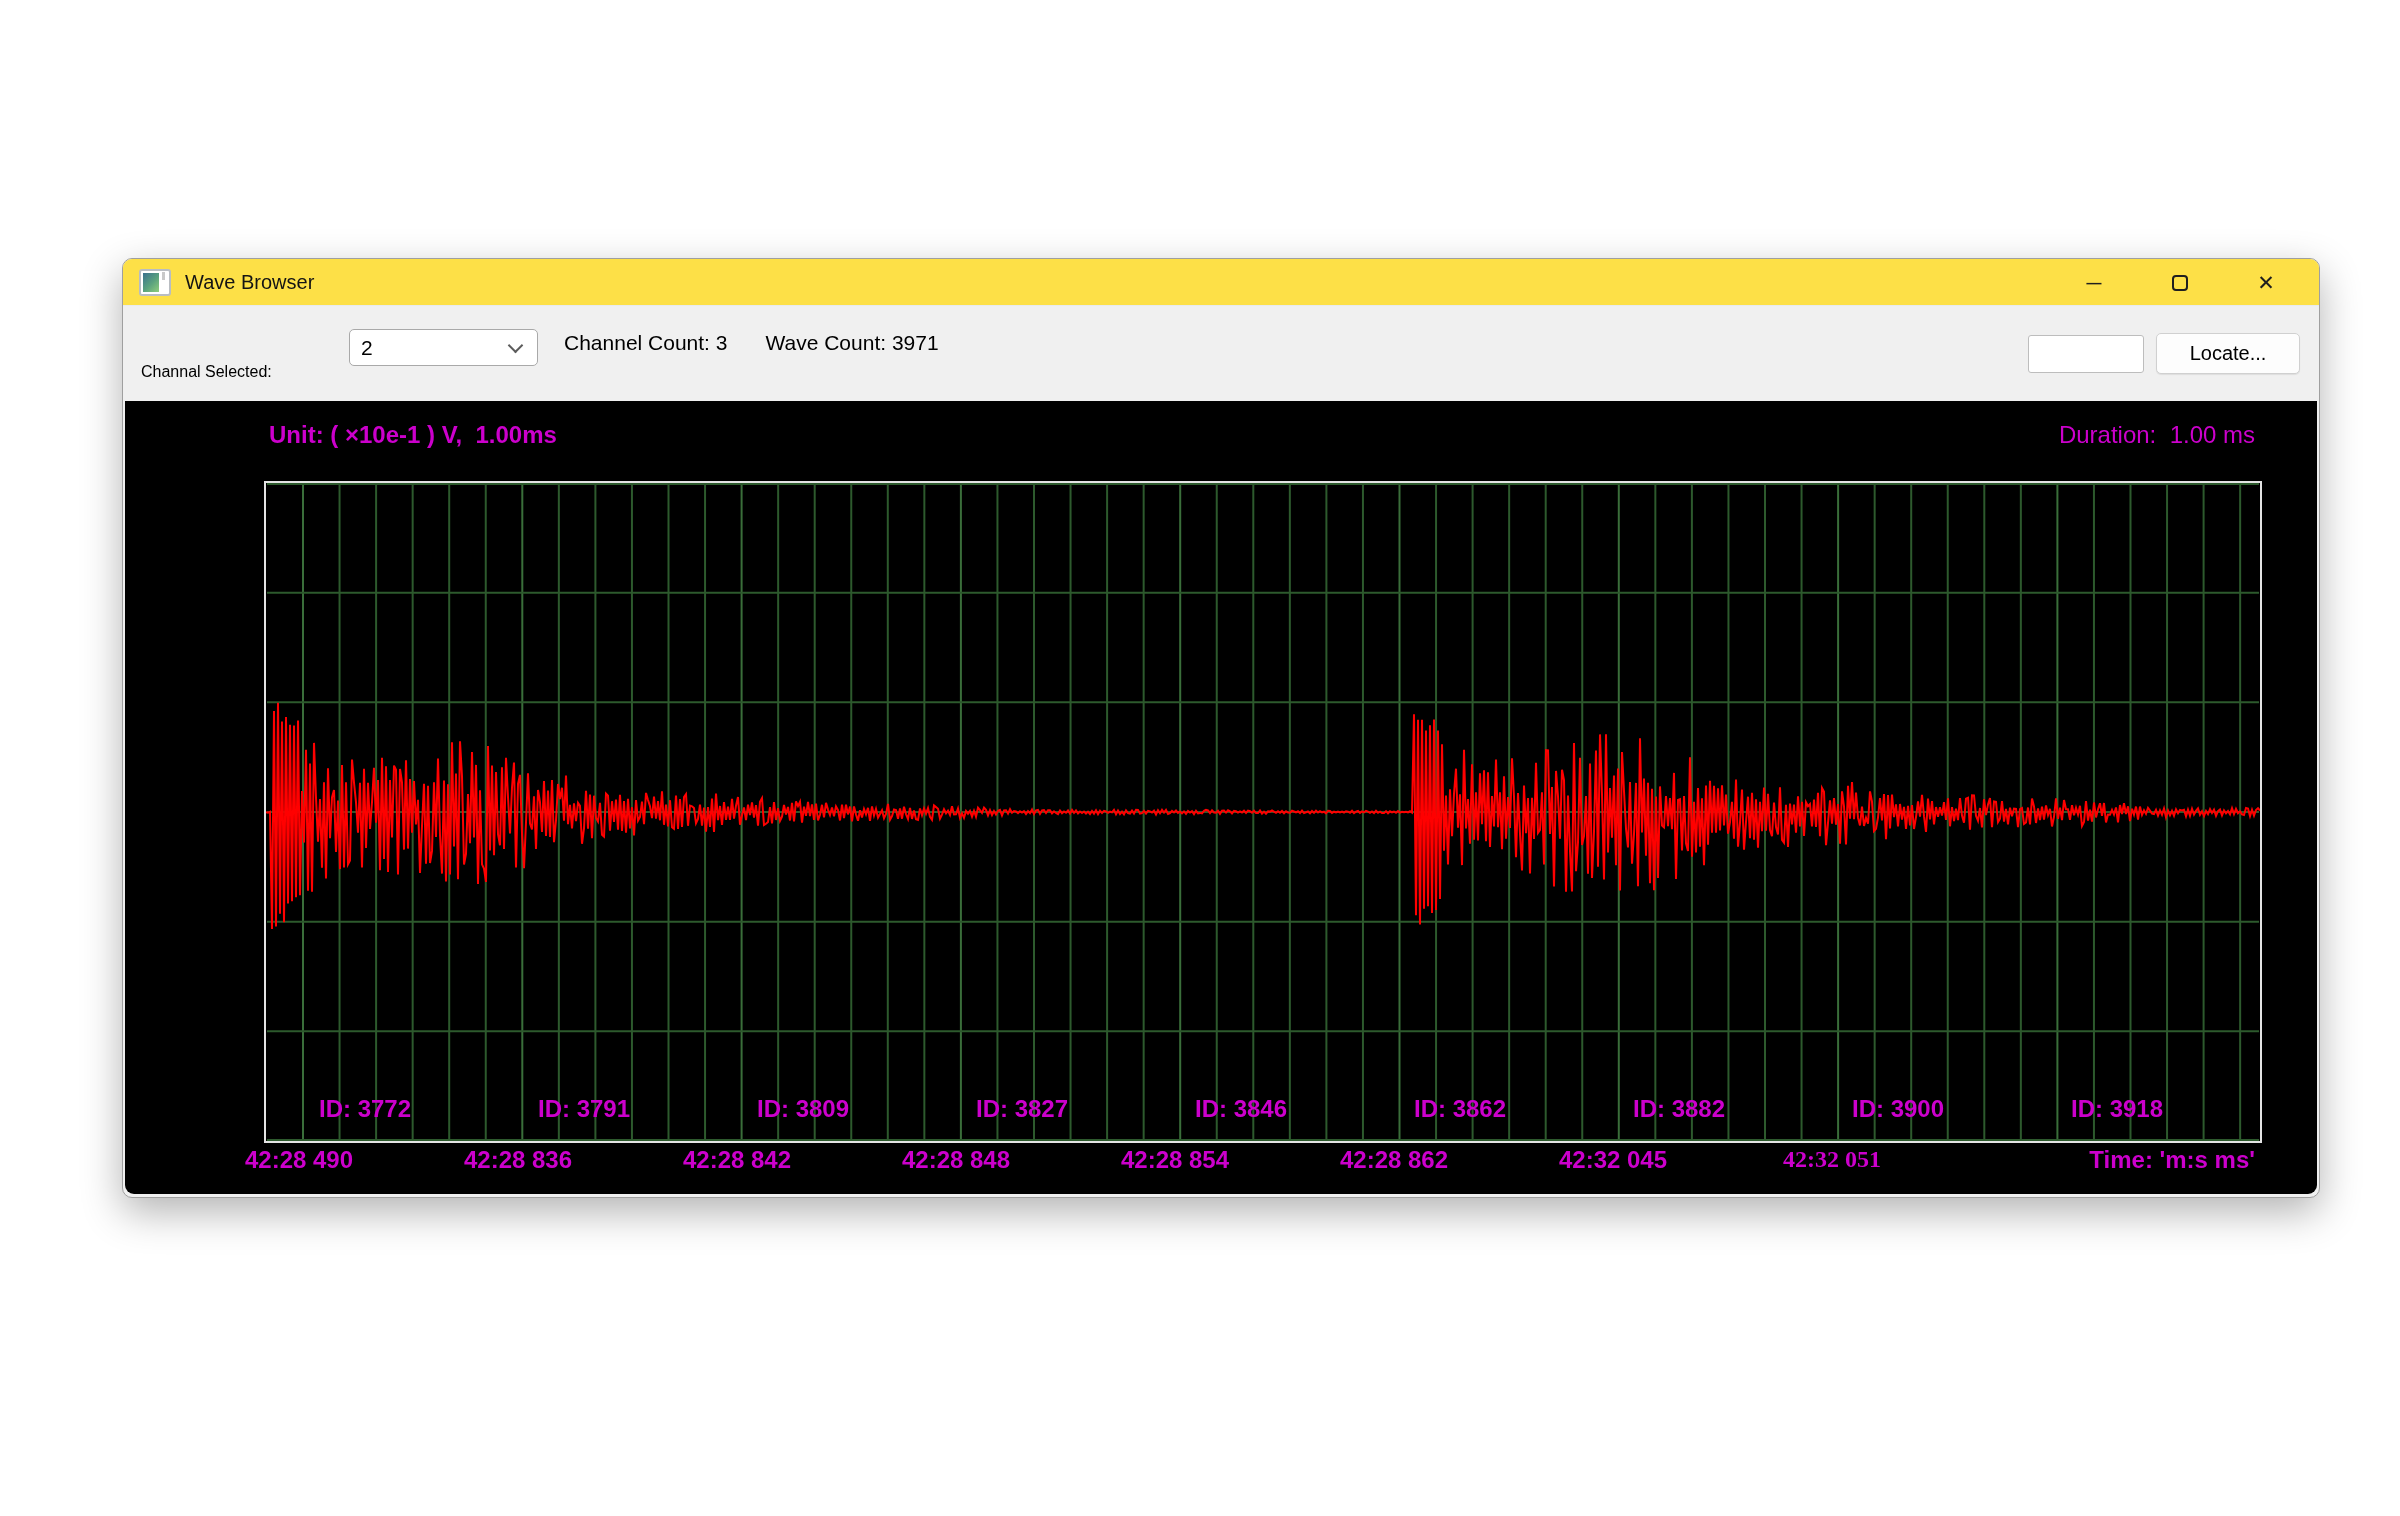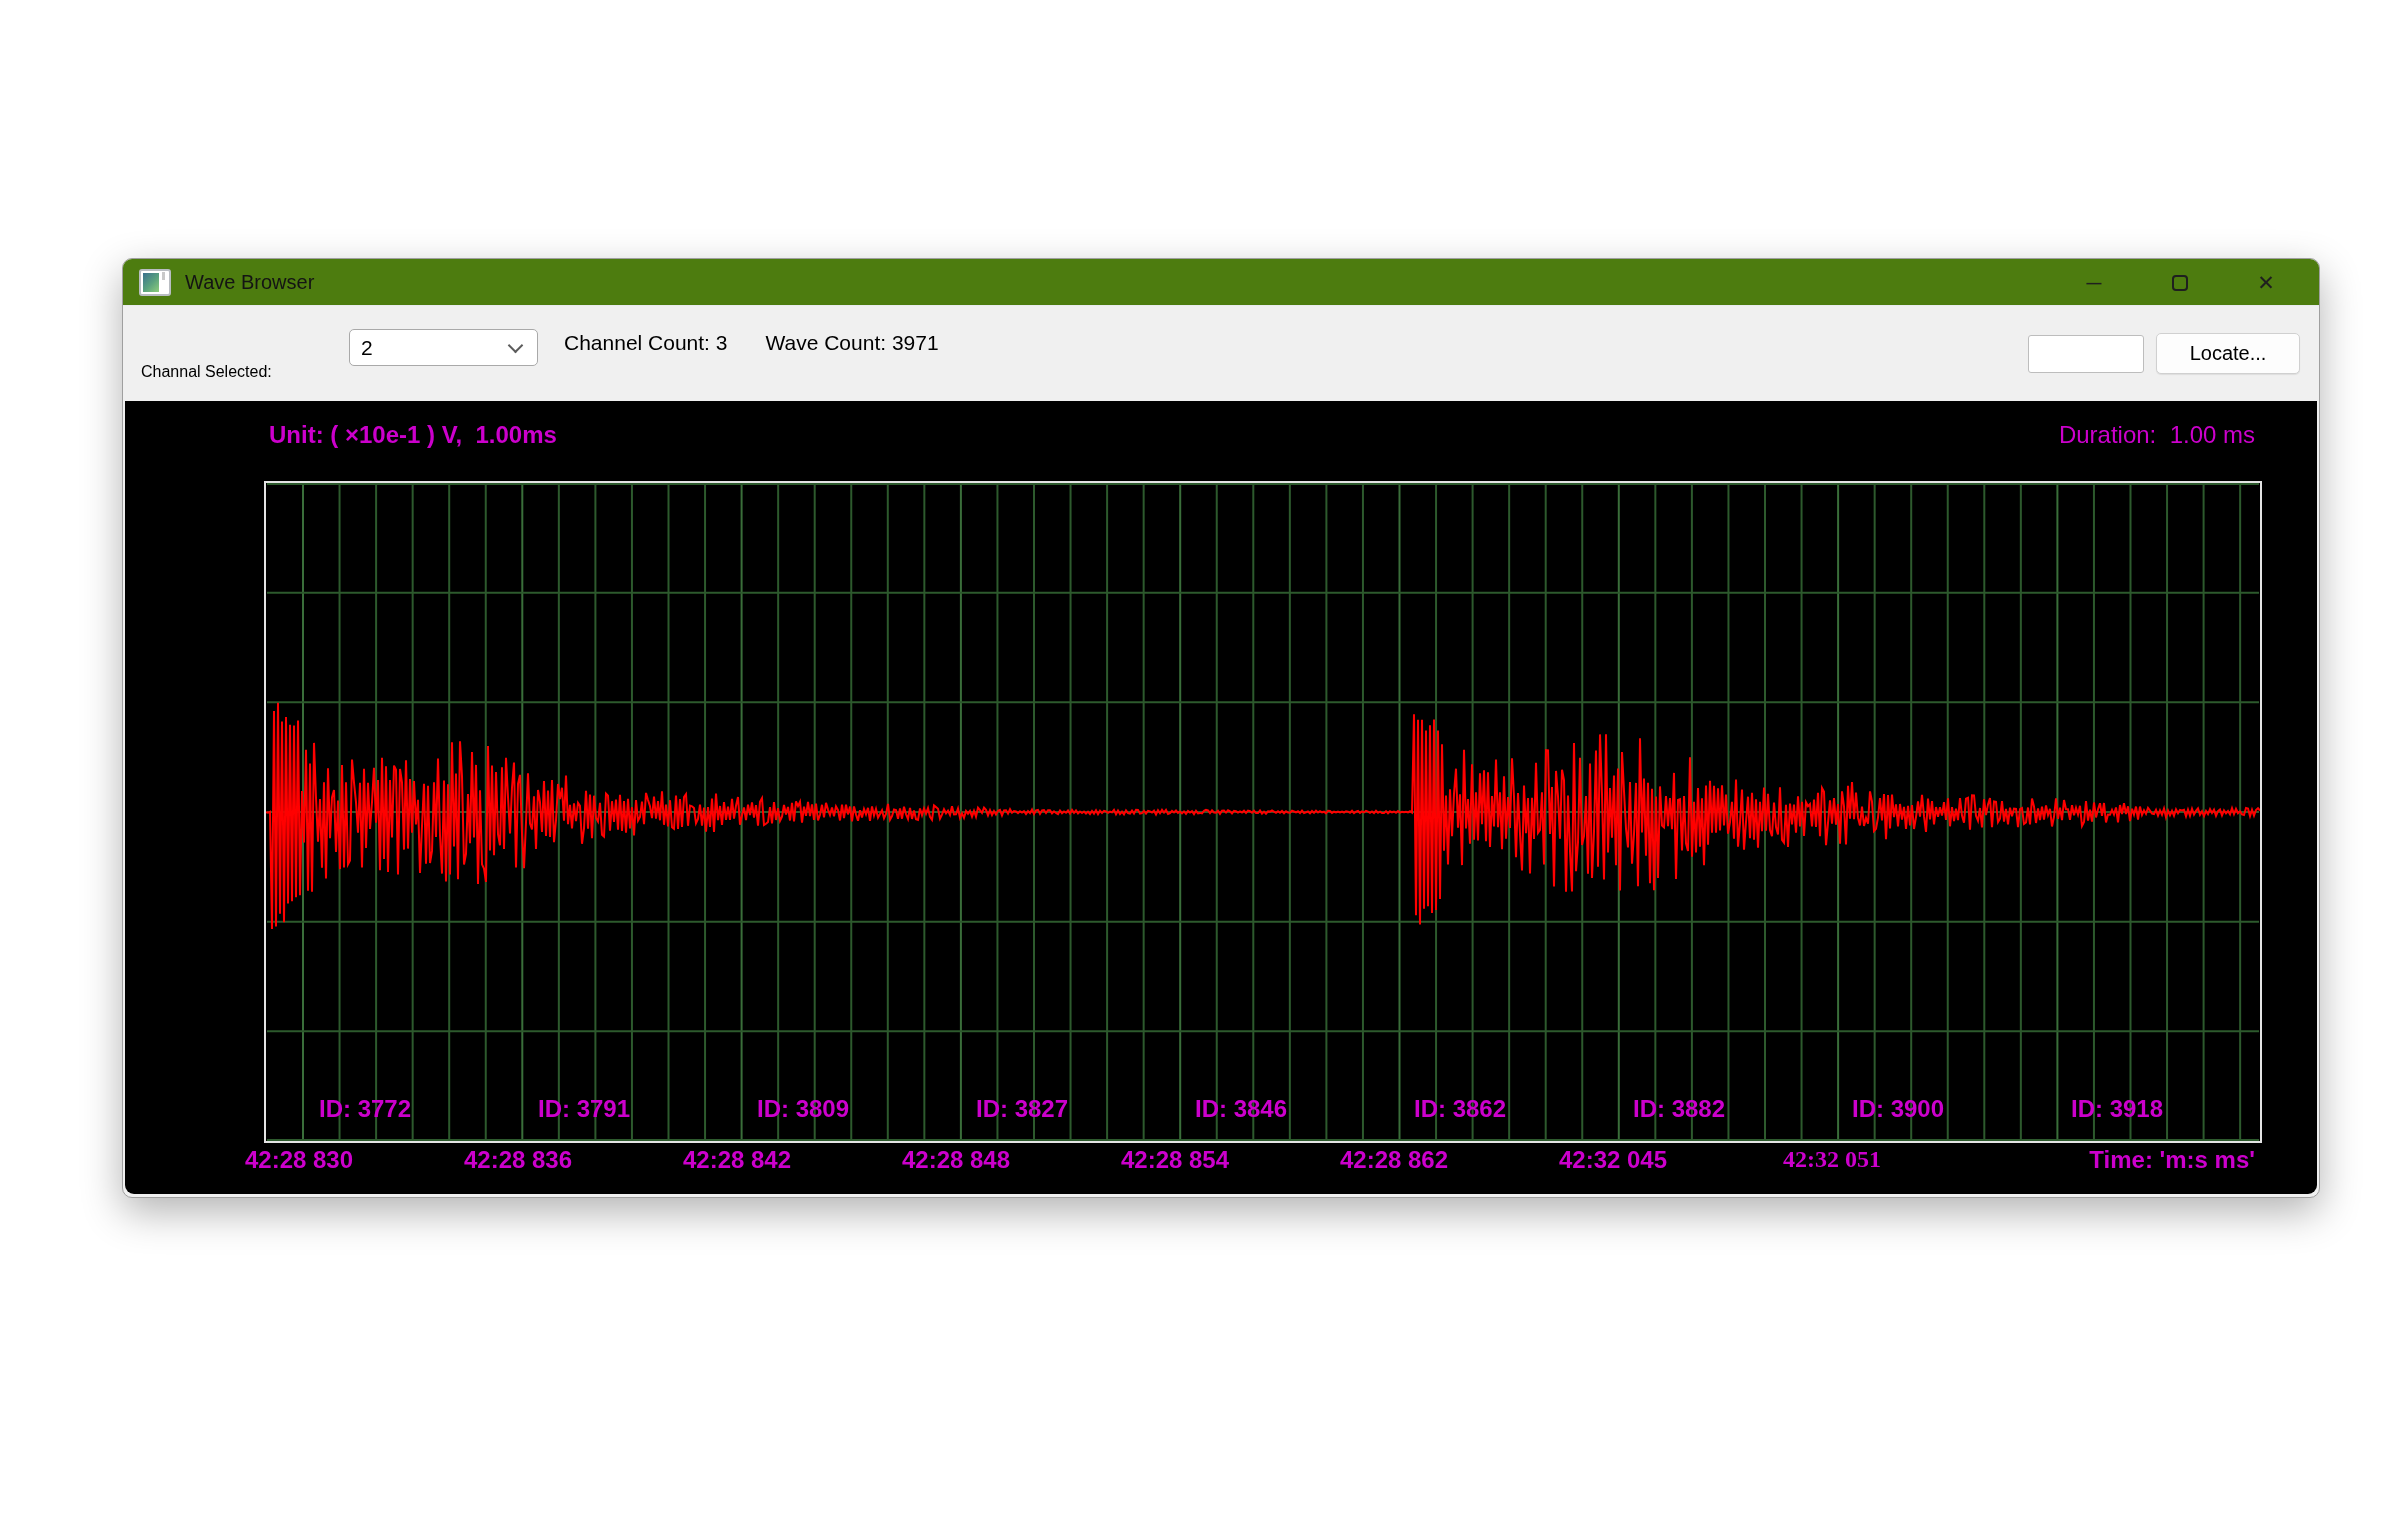--- a/index.html
+++ b/index.html
@@ -7,21 +7,21 @@
   body{width:2400px;height:1516px;background:#ffffff;overflow:hidden;
        font-family:"Liberation Sans",sans-serif;}
   .stage{position:relative;width:2400px;height:1516px;background:#fff;}
 
   .window{position:absolute;left:122px;top:258px;width:2198px;height:940px;
           background:#f0f0f0;border:1px solid #9f9f9f;border-radius:10px;
           box-shadow:0 14px 40px rgba(0,0,0,.30);overflow:hidden;}
 
   
   .titlebar{position:absolute;left:0;top:0;right:0;height:47px;
-            background:#4d7c0f;border-bottom:1px solid #e8ebee;text-align:center;}
+            background:#fde047;border-bottom:1px solid #e8ebee;text-align:center;}
   .app-icon{position:absolute;left:16px;top:10px;width:32px;height:27px;
             background:#fff;border:2px solid #b9bdc2;border-radius:3px;overflow:hidden;}
   .app-icon .icon-wave{position:absolute;left:2px;top:2px;bottom:2px;width:16px;
             background:linear-gradient(135deg,#39708d 0%,#5ba37e 55%,#8fce7c 100%);}
   .app-icon .icon-tick{position:absolute;right:4px;top:1px;width:3px;height:8px;background:#c9c9c9;}
   .title{position:absolute;left:62px;top:0;height:47px;line-height:47px;
          font-size:20px;color:#141414;}
   .controls{position:absolute;right:10px;top:0;height:47px;display:flex;}
   .ctrl{width:86px;height:47px;display:flex;align-items:center;justify-content:center;
         font-size:21px;color:#1f1f1f;cursor:default;}
@@ -174,21 +174,21 @@
             <div class="idlabel" style="left: 457px;">ID: 3809</div>
             <div class="idlabel" style="left: 676px;">ID: 3827</div>
             <div class="idlabel" style="left: 895px;">ID: 3846</div>
             <div class="idlabel" style="left: 1114px;">ID: 3862</div>
             <div class="idlabel" style="left: 1333px;">ID: 3882</div>
             <div class="idlabel" style="left: 1552px;">ID: 3900</div>
             <div class="idlabel" style="left: 1771px;">ID: 3918</div>
           </div>
       </div>
       <div id="xticks">
-          <div class="xtick" style="left: 84px;">42:28 830</div>
+          <div class="xtick" style="left: 84px;">42:28 490</div>
           <div class="xtick" style="left: 303px;">42:28 836</div>
           <div class="xtick" style="left: 522px;">42:28 842</div>
           <div class="xtick" style="left: 741px;">42:28 848</div>
           <div class="xtick" style="left: 960px;">42:28 854</div>
           <div class="xtick" style="left: 1179px;">42:28 862</div>
           <div class="xtick" style="left: 1398px;">42:32 045</div>
           <div class="xtick" style="left: 1617px; font-family: Liberation Serif, serif;">42:32 051</div>
         </div>
       <div class="time-axis-label">Time: 'm:s ms'</div>
     </div>

